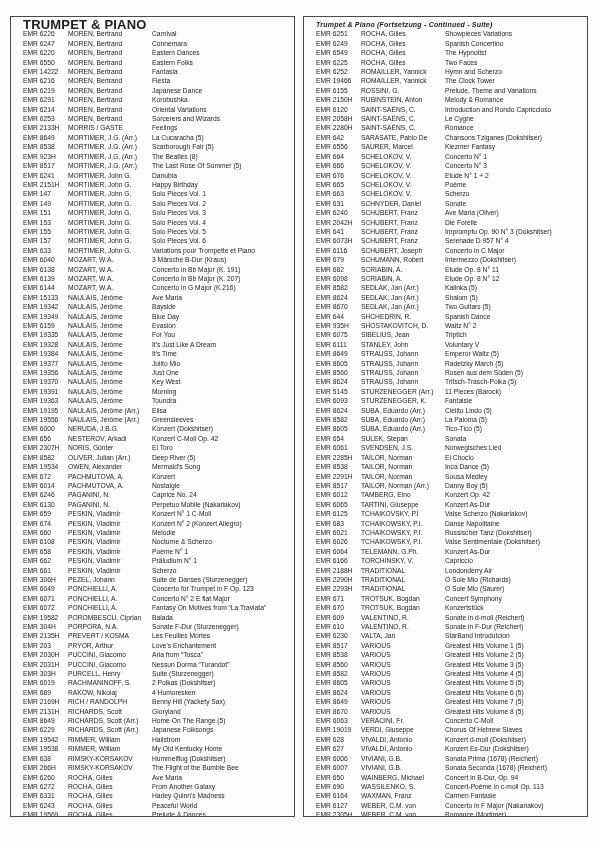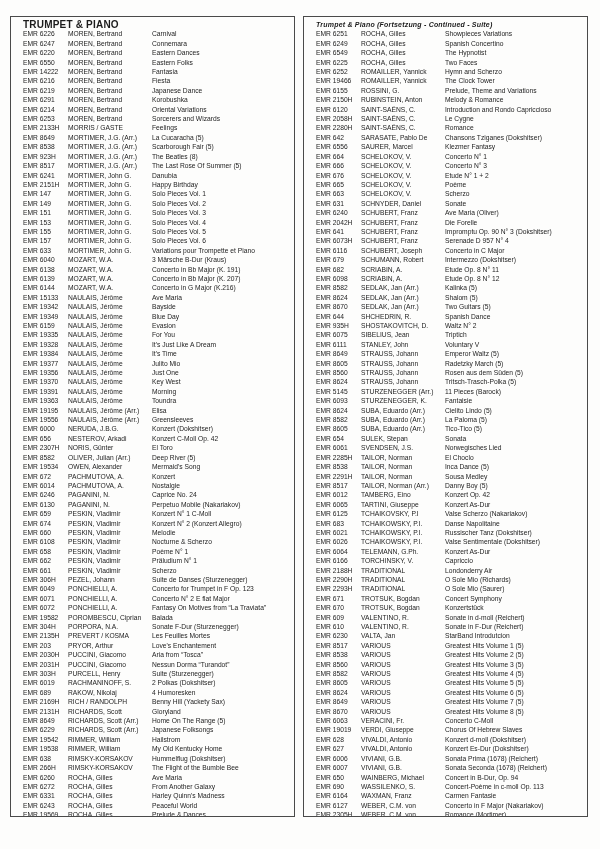--- a/index.html
+++ b/index.html
@@ -19,21 +19,21 @@
     height: 801px;
     border: 1px solid #4a4a4a;
     background: #fdfdfc;
     box-sizing: border-box;
     padding: 3px 0 0 12px;
     overflow: hidden;
   }
   .colbox.left  { left: 10px; }
   .colbox.right { left: 303px; }
   .colheader {
-    font-size: 10px;
+    font-size: 13px;
     font-weight: bold;
     line-height: 9.4px;
     white-space: nowrap;
     letter-spacing: 0.2px;
   }
   .colheader.it { font-style: italic; font-size: 7px; }
   .row {
     display: flex;
     line-height: 9.4px;
     font-size: 6.7px;

